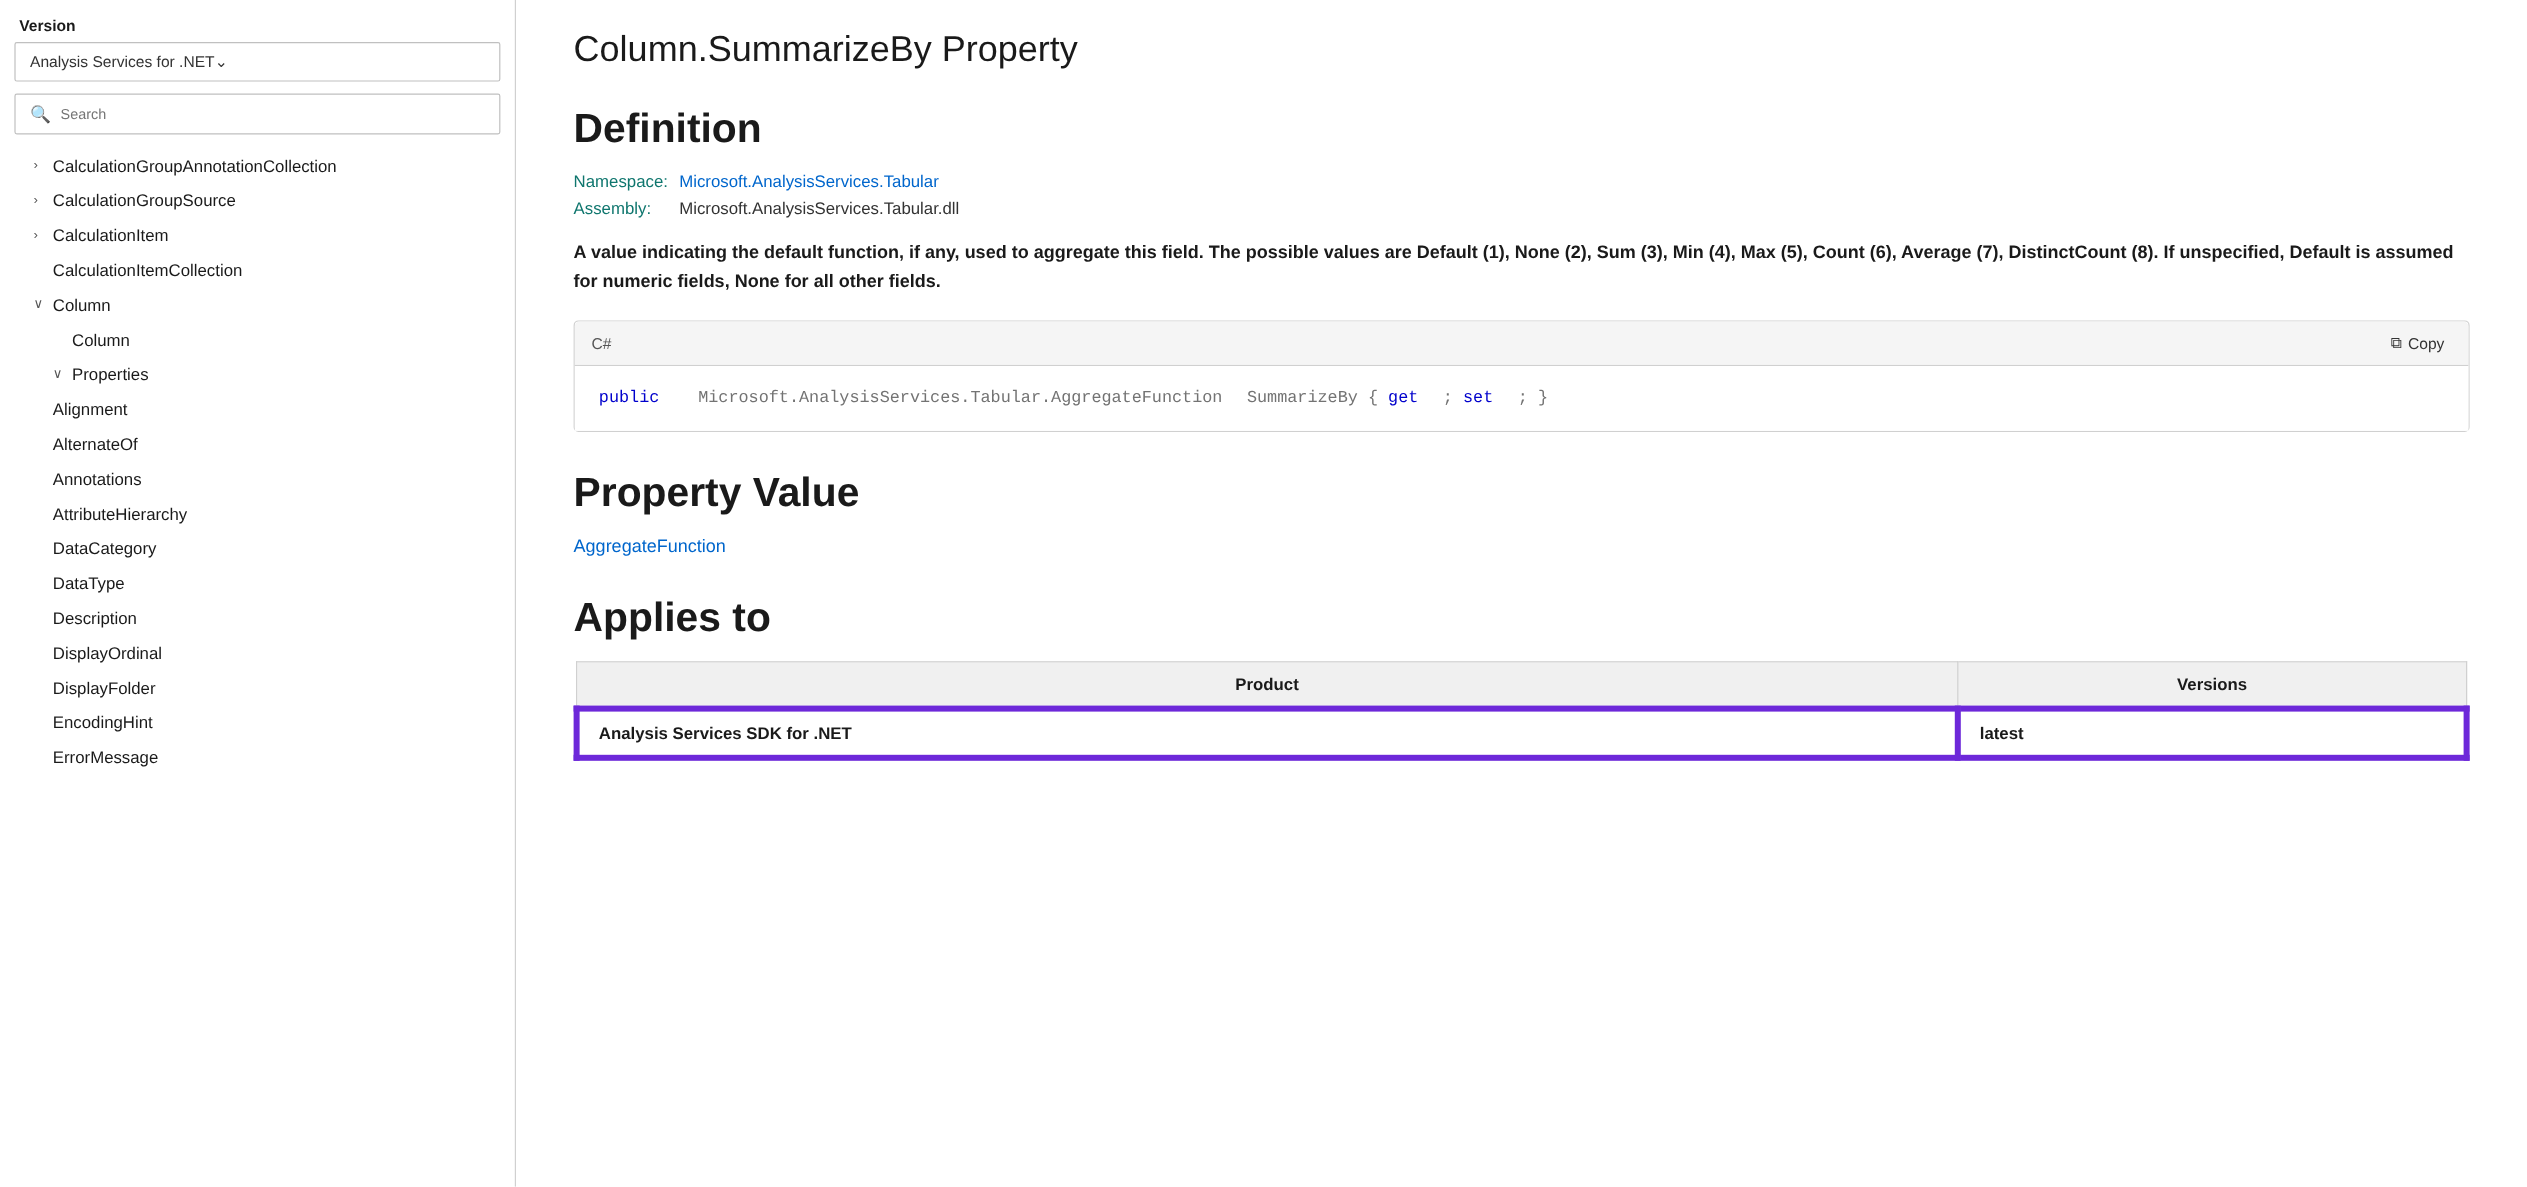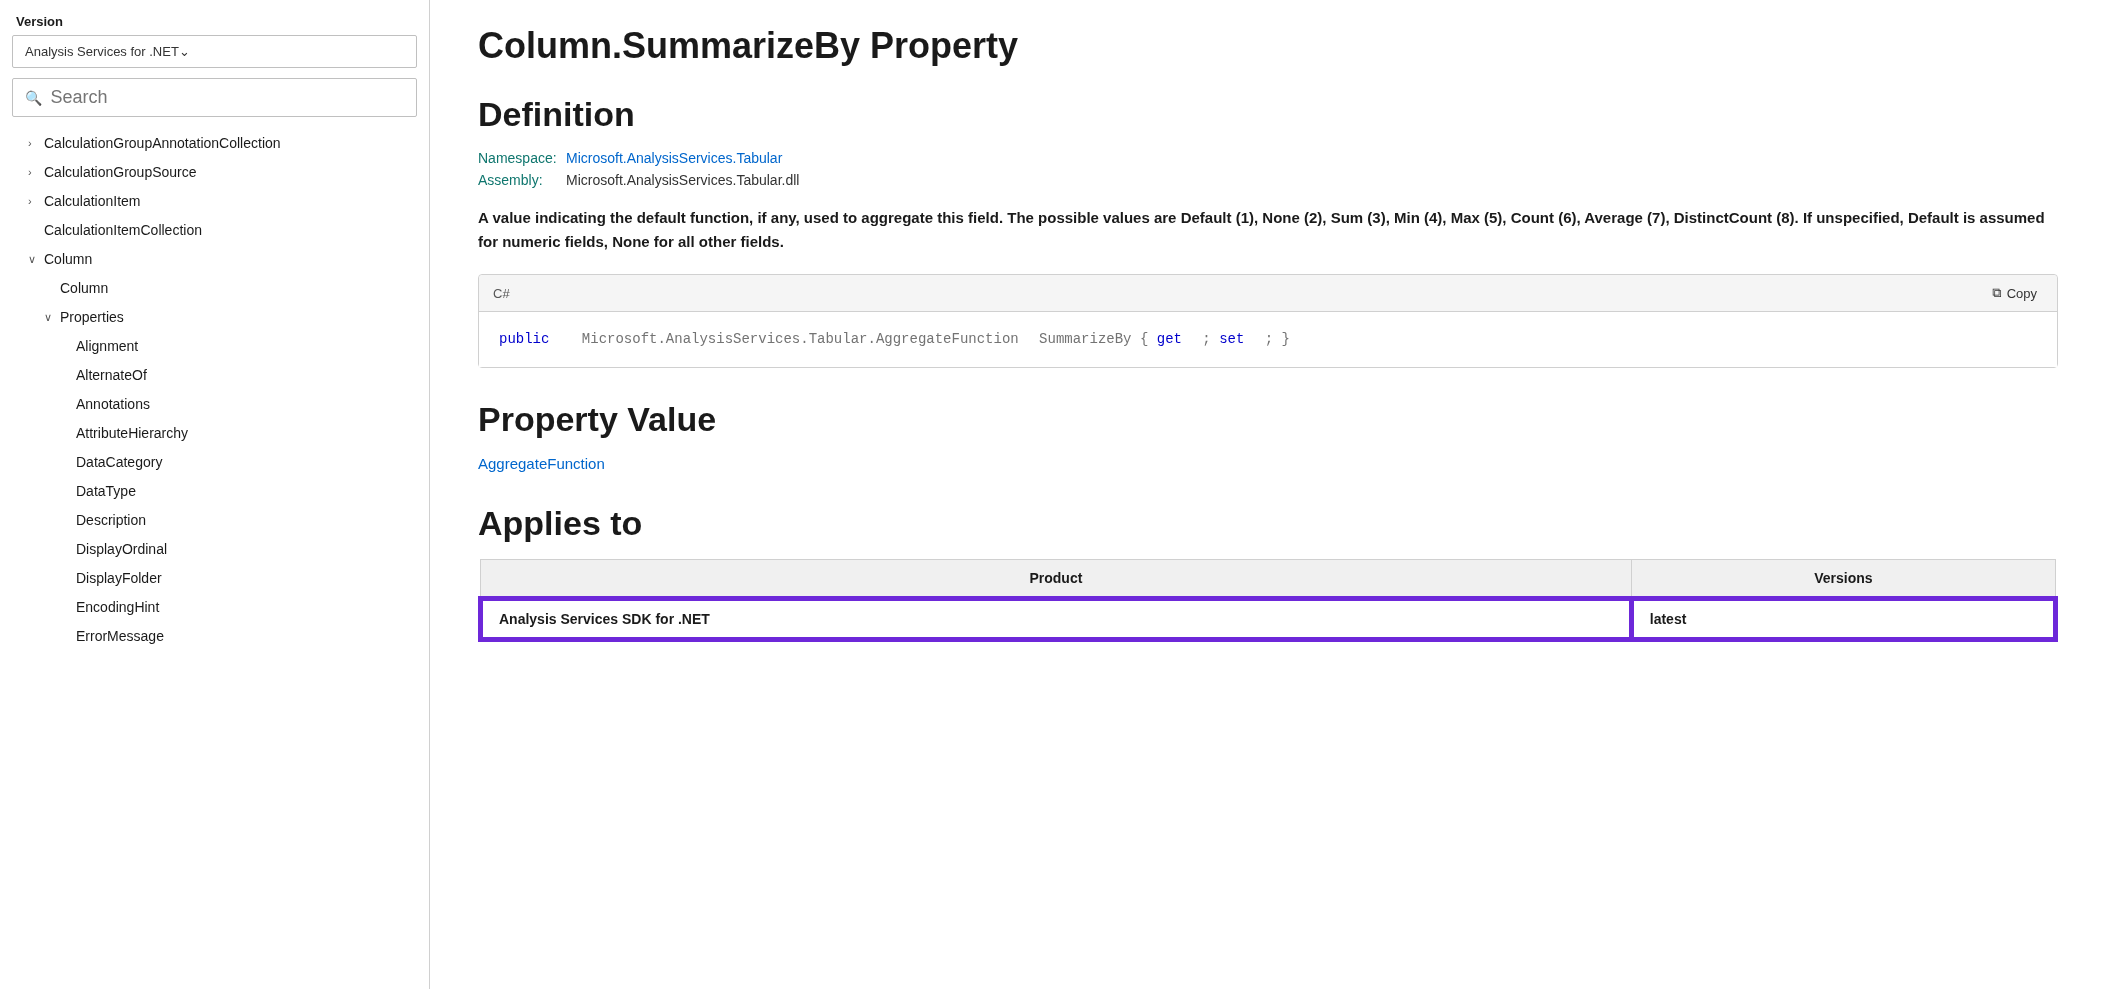--- a/index.html
+++ b/index.html
@@ -51,21 +51,21 @@
       padding: 8px 12px;
       display: flex;
       align-items: center;
       gap: 8px;
       background: #fff;
     }
 
     .sidebar-search input {
       border: none;
       outline: none;
-      font-size: 18px;
+      font-size: 12px;
       color: #555;
       width: 100%;
       background: transparent;
     }
 
     .search-icon-glyph {
       color: #555;
       font-size: 14px;
     }
 
@@ -89,32 +89,32 @@
     .tree-item .chevron {
       display: inline-block;
       margin-right: 4px;
       font-size: 11px;
       color: #555;
       width: 12px;
     }
 
     .tree-item.indent-1 { padding-left: 28px; }
     .tree-item.indent-2 { padding-left: 44px; }
-    .tree-item.indent-3 { padding-left: 60px; }
+    .tree-item.indent-3 { padding-left: 28px; }
 
     
     .main-content {
       flex: 1;
       overflow-y: auto;
       padding: 24px 48px 48px 48px;
     }
 
     .page-title {
-      font-size: 36px;
-      font-weight: 700;
+      font-size: 30px;
+      font-weight: 400;
       color: #1a1a1a;
       margin-bottom: 28px;
       line-height: 1.2;
     }
 
     .section-heading {
       font-size: 34px;
       font-weight: 600;
       color: #1a1a1a;
       margin-bottom: 16px;

